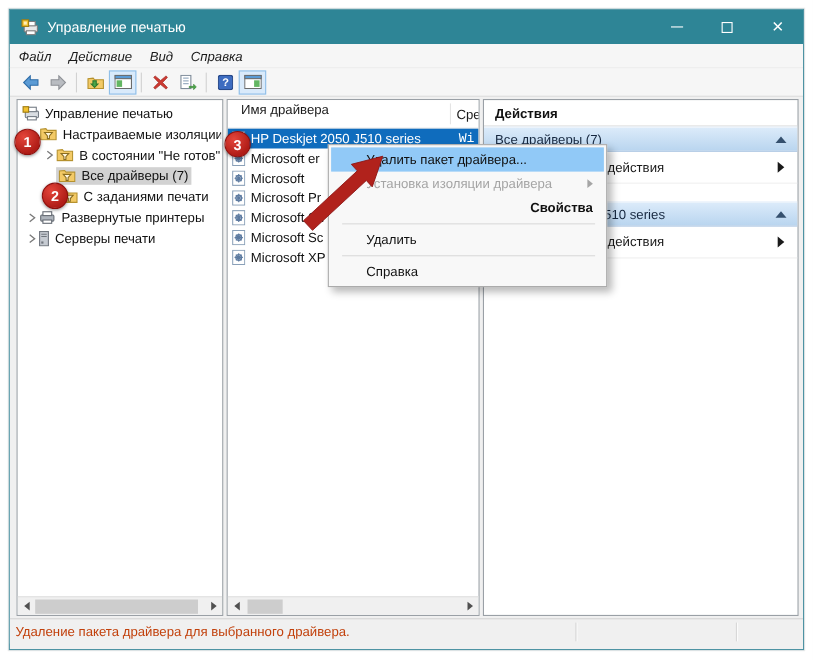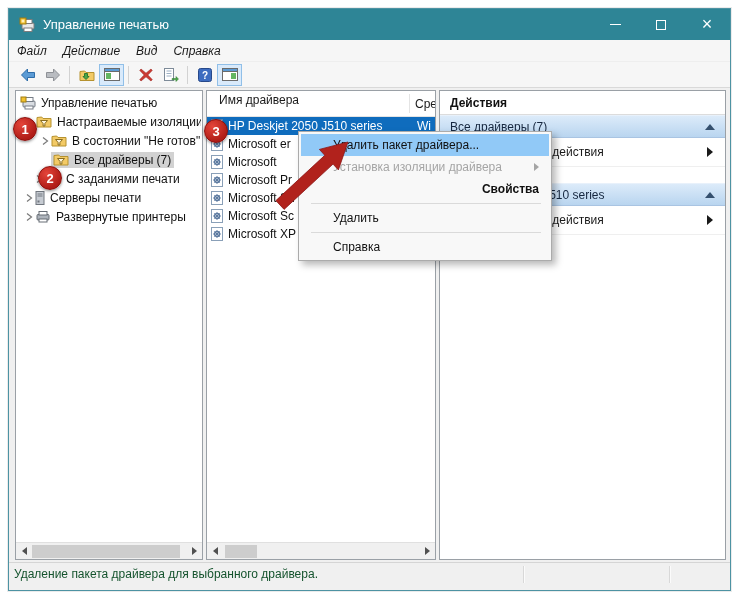--- a/index.html
+++ b/index.html
@@ -49,21 +49,21 @@
   
   .list-header { position:absolute; left:0; right:0; top:0; height:26px; background:#ffffff;
                  border-bottom:1px solid #e4e4e4; font-size:12px; color:#1a1a1a; }
   .col1 { position:absolute; left:12px; bottom:9px; }
   .col2 { position:absolute; left:208px; bottom:5px; white-space:nowrap; }
   .col-div { position:absolute; left:202px; top:3px; bottom:3px; width:1px; background:#e4e4e4; }
   .list-rows { position:absolute; left:0; right:0; top:26px; }
   .lrow { height:18px; display:flex; align-items:center; font-size:12px; color:#111; white-space:nowrap; overflow:hidden; }
   .lrow .licon { margin:0 5px 0 4px; flex:none; display:flex; }
   .lrow.sel { background:#0f6cbd; color:#ffffff; position:relative; }
-  .lrow.sel .env { position:absolute; left:210px; }
+  .lrow.sel .env { position:absolute; left:210px;font-family:Liberation Mono, monospace; }
 
   
   .hscroll { position:absolute; left:0; right:0; bottom:0; height:17px; background:#f0f0f0;
              border-top:1px solid #e0e0e0; display:flex; align-items:center; }
   .sb-arrow { width:16px; height:17px; display:flex; align-items:center; justify-content:center; }
   .tri-l { width:0; height:0; border-top:4px solid transparent; border-bottom:4px solid transparent; border-right:5px solid #505050; }
   .tri-r { width:0; height:0; border-top:4px solid transparent; border-bottom:4px solid transparent; border-left:5px solid #505050; }
   .sb-track { flex:1; position:relative; height:17px; }
   .sb-thumb { position:absolute; top:2px; height:13px; background:#cdcdcd; }
 
@@ -75,21 +75,21 @@
   .ap-section .grow { flex:1; }
   .tri-up { width:0; height:0; border-left:5px solid transparent; border-right:5px solid transparent; border-bottom:6px solid #35506e; }
   .ap-item { height:29px; display:flex; align-items:center; padding:0 12px 0 14px; font-size:12px; color:#1a1a1a;
              border-bottom:1px solid #efefef; }
   .ap-item .grow { flex:1; }
   .tri-right { width:0; height:0; border-top:5px solid transparent; border-bottom:5px solid transparent; border-left:6px solid #1a1a1a; }
   .ap-gap { height:16px; }
 
   
   .statusbar { position:absolute; left:0; right:0; bottom:5px; height:23px; background:#f0f0f0;
-               border-top:1px solid #d5d5d5; font-size:12px; color:#14532d; display:flex; align-items:center; }
+               border-top:1px solid #d5d5d5; font-size:12px; color:#c2410c; display:flex; align-items:center; }
   .statusbar .stext { padding-left:5px; flex:1; }
   .sdiv { width:1px; height:17px; background:#d8d8d8; box-shadow:1px 0 0 #fbfbfb; }
   .sdiv.d1 { margin-right:145px; }
   .sdiv.d2 { margin-right:60px; }
 
   
   .context-menu { position:absolute; left:298px; top:131px; width:254px; background:#f8f8f8;
                   border:1px solid #ababab; box-shadow:4px 4px 7px rgba(0,0,0,.28); z-index:50;
                   padding:2px 0; font-size:12px; color:#111; }
   .cm-item { height:22px; display:flex; align-items:center; padding:0 10px 0 32px; margin:0 2px; white-space:nowrap; }
@@ -252,67 +252,67 @@
               <span class="ticon">
                 <svg width="16" height="13" viewBox="0 0 16 13">
                     <path d="M1 2.5 L1 12 L15 12 L15 3.5 L7 3.5 L5.7 2 Z" fill="#f3ca66" stroke="#b6922f"></path>
                     <path d="M4.5 5.5 L11.5 5.5 L8.9 8.5 L8.9 11 L7.1 11 L7.1 8.5 Z" fill="#fdf6e0" stroke="#8a6d1f"></path>
                   </svg>
               </span>
               <span class="tlabel">Все драйверы (7)</span>
             </span>
           </div>
 
-          <div class="trow" style="padding-left:16px">
+          <div class="trow" style="padding-left:26px">
             <span class="texp">
                 <svg width="8" height="10" viewBox="0 0 8 10">
                   <path d="M2 1.5 L6.5 5 L2 8.5" fill="none" stroke="#7a7a7a" stroke-width="1.2"></path>
                 </svg>
               </span>
             <span class="ticon">
               <svg width="16" height="13" viewBox="0 0 16 13">
                   <path d="M1 2.5 L1 12 L15 12 L15 3.5 L7 3.5 L5.7 2 Z" fill="#f3ca66" stroke="#b6922f"></path>
                   <path d="M4.5 5.5 L11.5 5.5 L8.9 8.5 L8.9 11 L7.1 11 L7.1 8.5 Z" fill="#fdf6e0" stroke="#8a6d1f"></path>
                 </svg>
             </span>
             <span class="tlabel">С заданиями печати</span>
+          </div>
+
+          <div class="trow" style="padding-left:6px">
+            <span class="texp">
+                <svg width="8" height="10" viewBox="0 0 8 10">
+                  <path d="M2 1.5 L6.5 5 L2 8.5" fill="none" stroke="#7a7a7a" stroke-width="1.2"></path>
+                </svg>
+              </span>
+            <span class="ticon">
+              <svg width="16" height="13" viewBox="0 0 16 13">
+                  <rect x="2" y="4.5" width="12" height="5.5" rx="1" fill="#aeb4bc" stroke="#666c74"></rect>
+                  <rect x="4" y="1.5" width="8" height="3.5" fill="#fff" stroke="#666c74"></rect>
+                  <rect x="4" y="9" width="8" height="3" fill="#fff" stroke="#666c74"></rect>
+                </svg>
+            </span>
+            <span class="tlabel">Развернутые принтеры</span>
           </div>
 
           <div class="trow" style="padding-left:6px">
             <span class="texp">
                 <svg width="8" height="10" viewBox="0 0 8 10">
                   <path d="M2 1.5 L6.5 5 L2 8.5" fill="none" stroke="#7a7a7a" stroke-width="1.2"></path>
                 </svg>
               </span>
             <span class="ticon">
               <svg width="10" height="14" viewBox="0 0 10 14">
                   <rect x="1" y="0.5" width="8" height="13" fill="#c6cbd2" stroke="#70767e"></rect>
                   <line x1="2.5" y1="3" x2="7.5" y2="3" stroke="#70767e"></line>
                   <line x1="2.5" y1="5" x2="7.5" y2="5" stroke="#70767e"></line>
                   <rect x="2.5" y="9.5" width="2" height="2" fill="#70767e"></rect>
                 </svg>
             </span>
             <span class="tlabel">Серверы печати</span>
           </div>
-
-          <div class="trow" style="padding-left:6px">
-            <span class="texp">
-                <svg width="8" height="10" viewBox="0 0 8 10">
-                  <path d="M2 1.5 L6.5 5 L2 8.5" fill="none" stroke="#7a7a7a" stroke-width="1.2"></path>
-                </svg>
-              </span>
-            <span class="ticon">
-              <svg width="16" height="13" viewBox="0 0 16 13">
-                  <rect x="2" y="4.5" width="12" height="5.5" rx="1" fill="#aeb4bc" stroke="#666c74"></rect>
-                  <rect x="4" y="1.5" width="8" height="3.5" fill="#fff" stroke="#666c74"></rect>
-                  <rect x="4" y="9" width="8" height="3" fill="#fff" stroke="#666c74"></rect>
-                </svg>
-            </span>
-            <span class="tlabel">Развернутые принтеры</span>
-          </div>
         </div>
 
         <div class="hscroll">
           <div class="sb-arrow">
               <span class="tri-l"></span>
             </div>
           <div class="sb-track">
               <div class="sb-thumb" style="left:0; width:148px;"></div>
             </div>
           <div class="sb-arrow">

